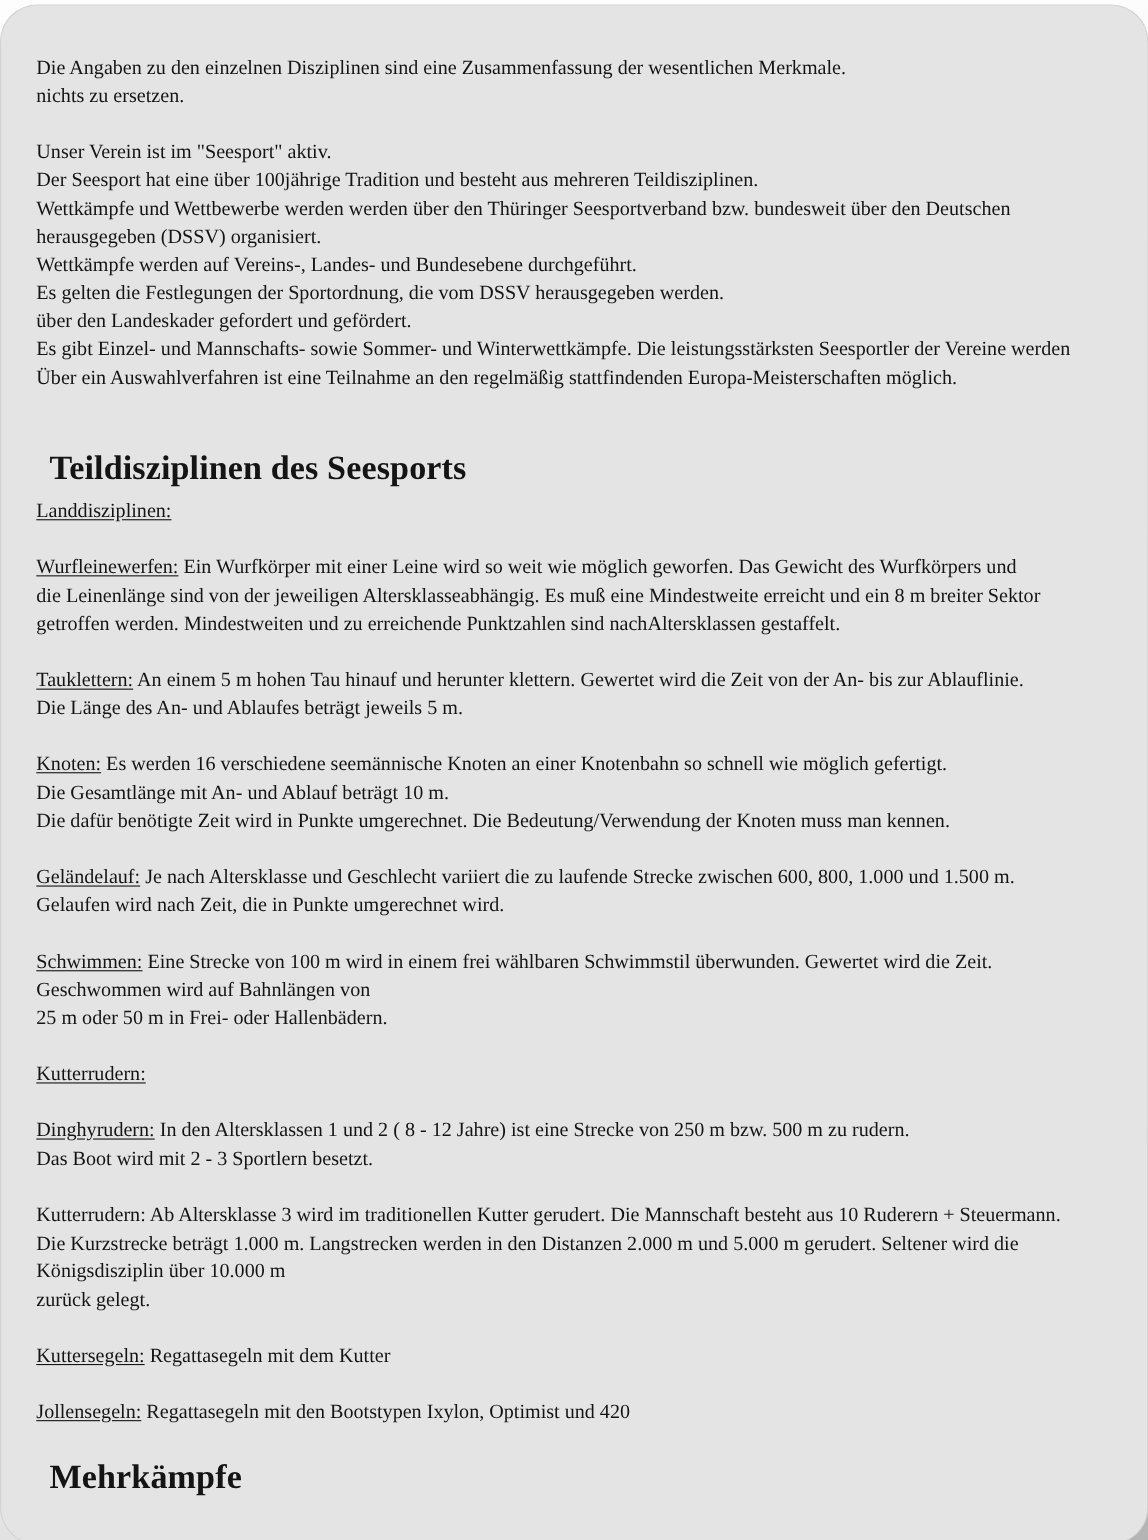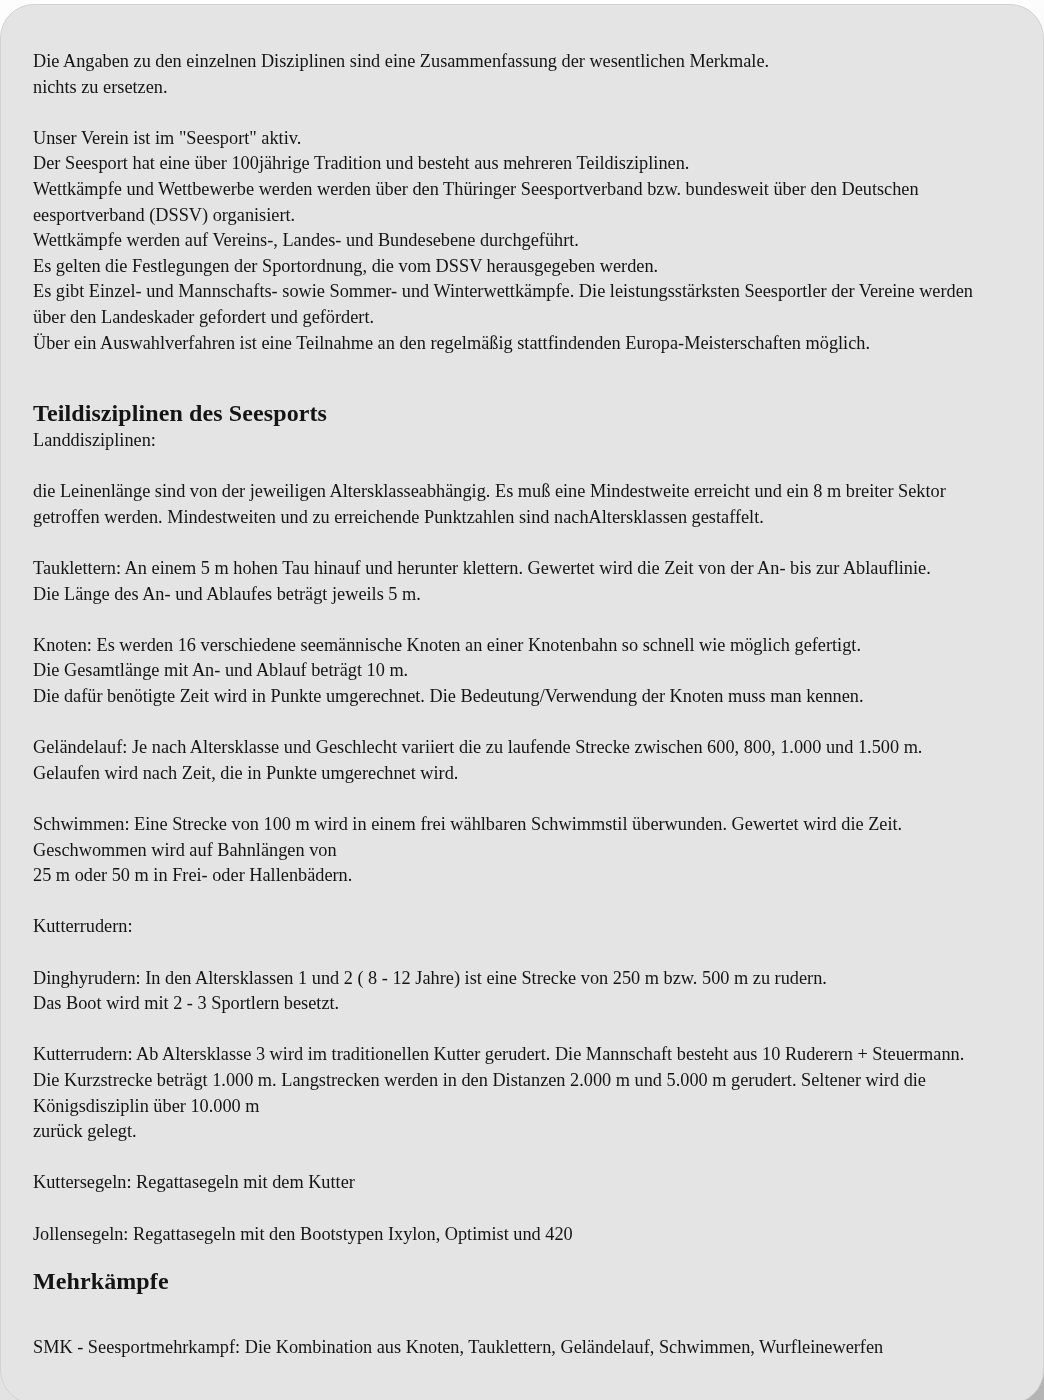--- a/index.html
+++ b/index.html
@@ -40,27 +40,28 @@
     line-height: 25.6px;
   }
   p.para {
     margin: 0;
   }
   p.gap {
     margin: 0;
     height: 25.6px;
   }
   .u {
+    text-decoration: underline;
     text-underline-offset: 2px;
   }
   h2.heading {
-    font-size: 24px;
+    font-size: 31px;
     font-weight: bold;
     line-height: 30px;
-    margin: 0;
+    margin: 12px;
     letter-spacing: 0.1px;
   }
   .spacer-lg {
     height: 42px;
   }
   .spacer-md {
     height: 19px;
   }
   .spacer-sm {
     height: 13px;
@@ -80,36 +81,37 @@
         <p class="para">Die Angaben zu den einzelnen Disziplinen sind eine Zusammenfassung der wesentlichen Merkmale.</p>
         <p class="para">nichts zu ersetzen.</p>
       </div>
 
       <p class="gap"></p>
 
       <div class="block">
         <p class="para">Unser Verein ist im "Seesport" aktiv.</p>
         <p class="para">Der Seesport hat eine über 100jährige Tradition und besteht aus mehreren Teildisziplinen.</p>
         <p class="para">Wettkämpfe und Wettbewerbe werden werden über den Thüringer Seesportverband bzw. bundesweit über den Deutschen</p>
-        <p class="para">eesportverband (DSSV) organisiert.</p>
+        <p class="para">herausgegeben (DSSV) organisiert.</p>
         <p class="para">Wettkämpfe werden auf Vereins-, Landes- und Bundesebene durchgeführt.</p>
         <p class="para">Es gelten die Festlegungen der Sportordnung, die vom DSSV herausgegeben werden.</p>
+        <p class="para">über den Landeskader gefordert und gefördert.</p>
         <p class="para">Es gibt Einzel- und Mannschafts- sowie Sommer- und Winterwettkämpfe. Die leistungsstärksten Seesportler der Vereine werden</p>
-        <p class="para">über den Landeskader gefordert und gefördert.</p>
         <p class="para">Über ein Auswahlverfahren ist eine Teilnahme an den regelmäßig stattfindenden Europa-Meisterschaften möglich.</p>
       </div>
 
       <div class="spacer-lg"></div>
 
       <h2 class="heading">Teildisziplinen des Seesports</h2>
       <p class="para"><span class="u">Landdisziplinen:</span></p>
 
       <p class="gap"></p>
 
       <div class="block">
+        <p class="para"><span class="u">Wurfleinewerfen:</span><span> Ein Wurfkörper mit einer Leine wird so weit wie möglich geworfen. Das Gewicht des Wurfkörpers und</span></p>
         <p class="para">die Leinenlänge sind von der jeweiligen Altersklasseabhängig. Es muß eine Mindestweite erreicht und ein 8 m breiter Sektor</p>
         <p class="para">getroffen werden. Mindestweiten und zu erreichende Punktzahlen sind nachAltersklassen gestaffelt.</p>
       </div>
 
       <p class="gap"></p>
 
       <div class="block">
         <p class="para"><span class="u">Tauklettern:</span><span> An einem 5 m hohen Tau hinauf und herunter klettern. Gewertet wird die Zeit von der An- bis zur Ablauflinie.</span></p>
         <p class="para">Die Länge des An- und Ablaufes beträgt jeweils 5 m.</p>
       </div>

